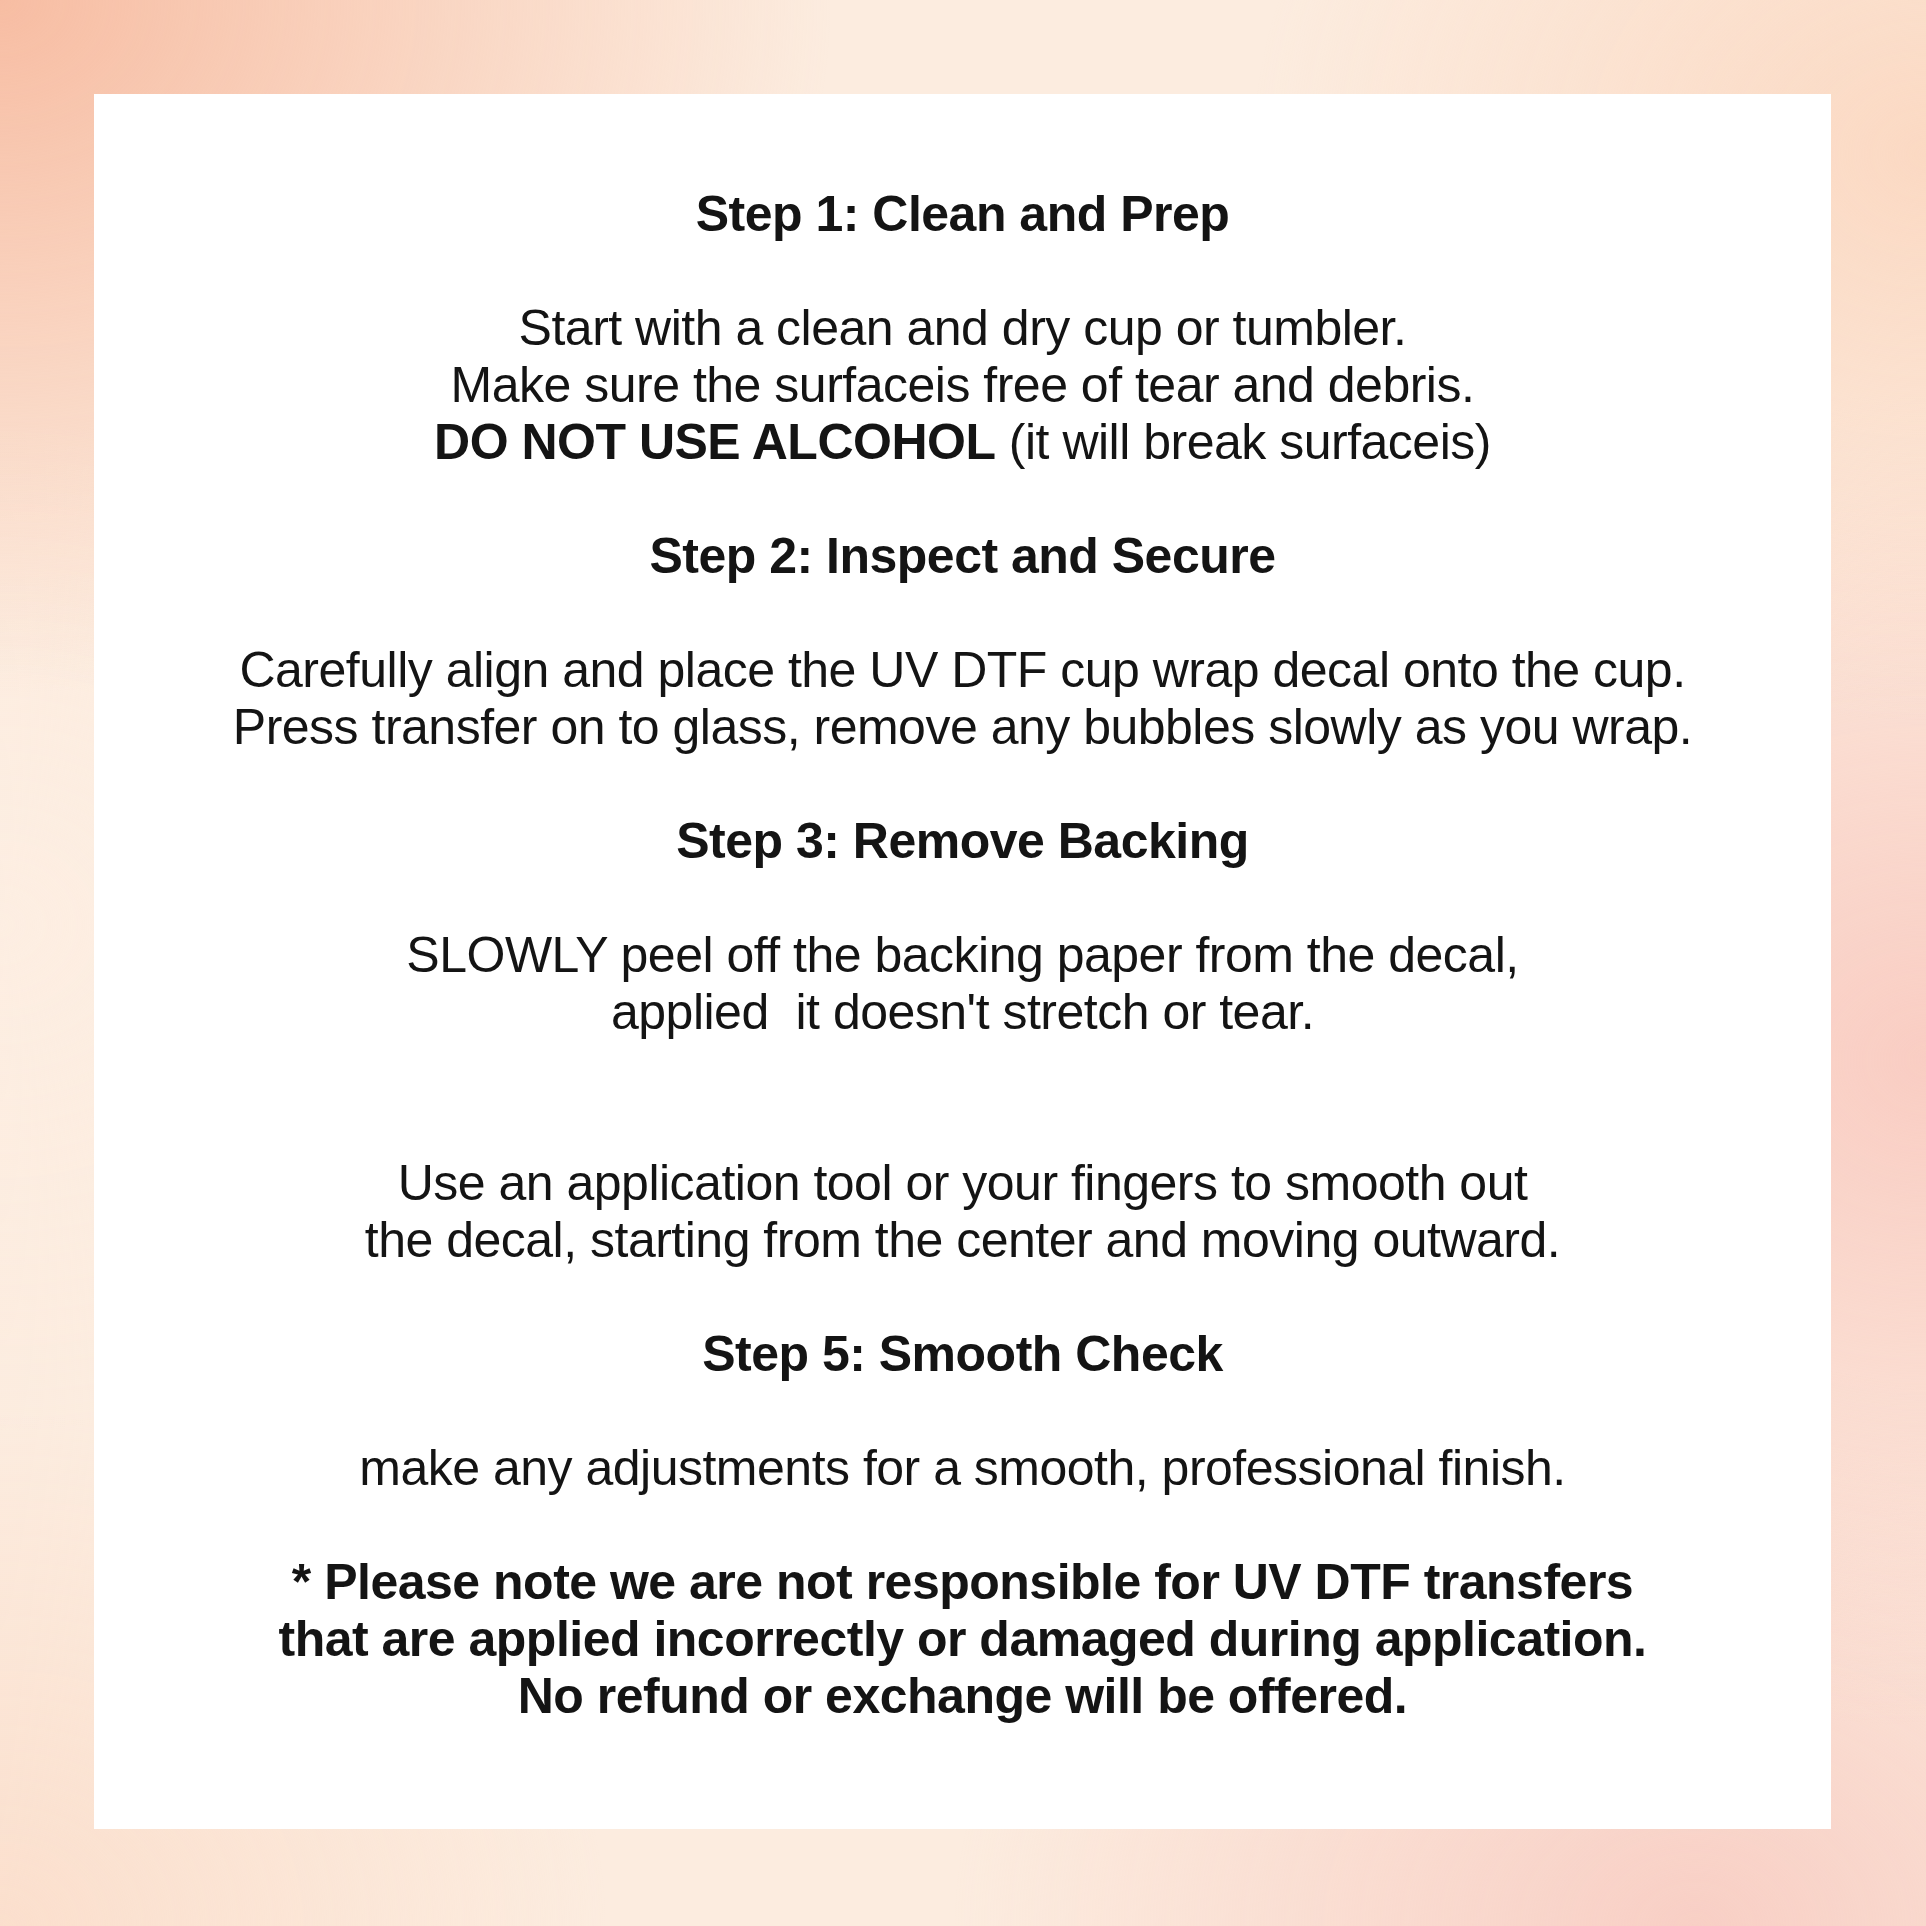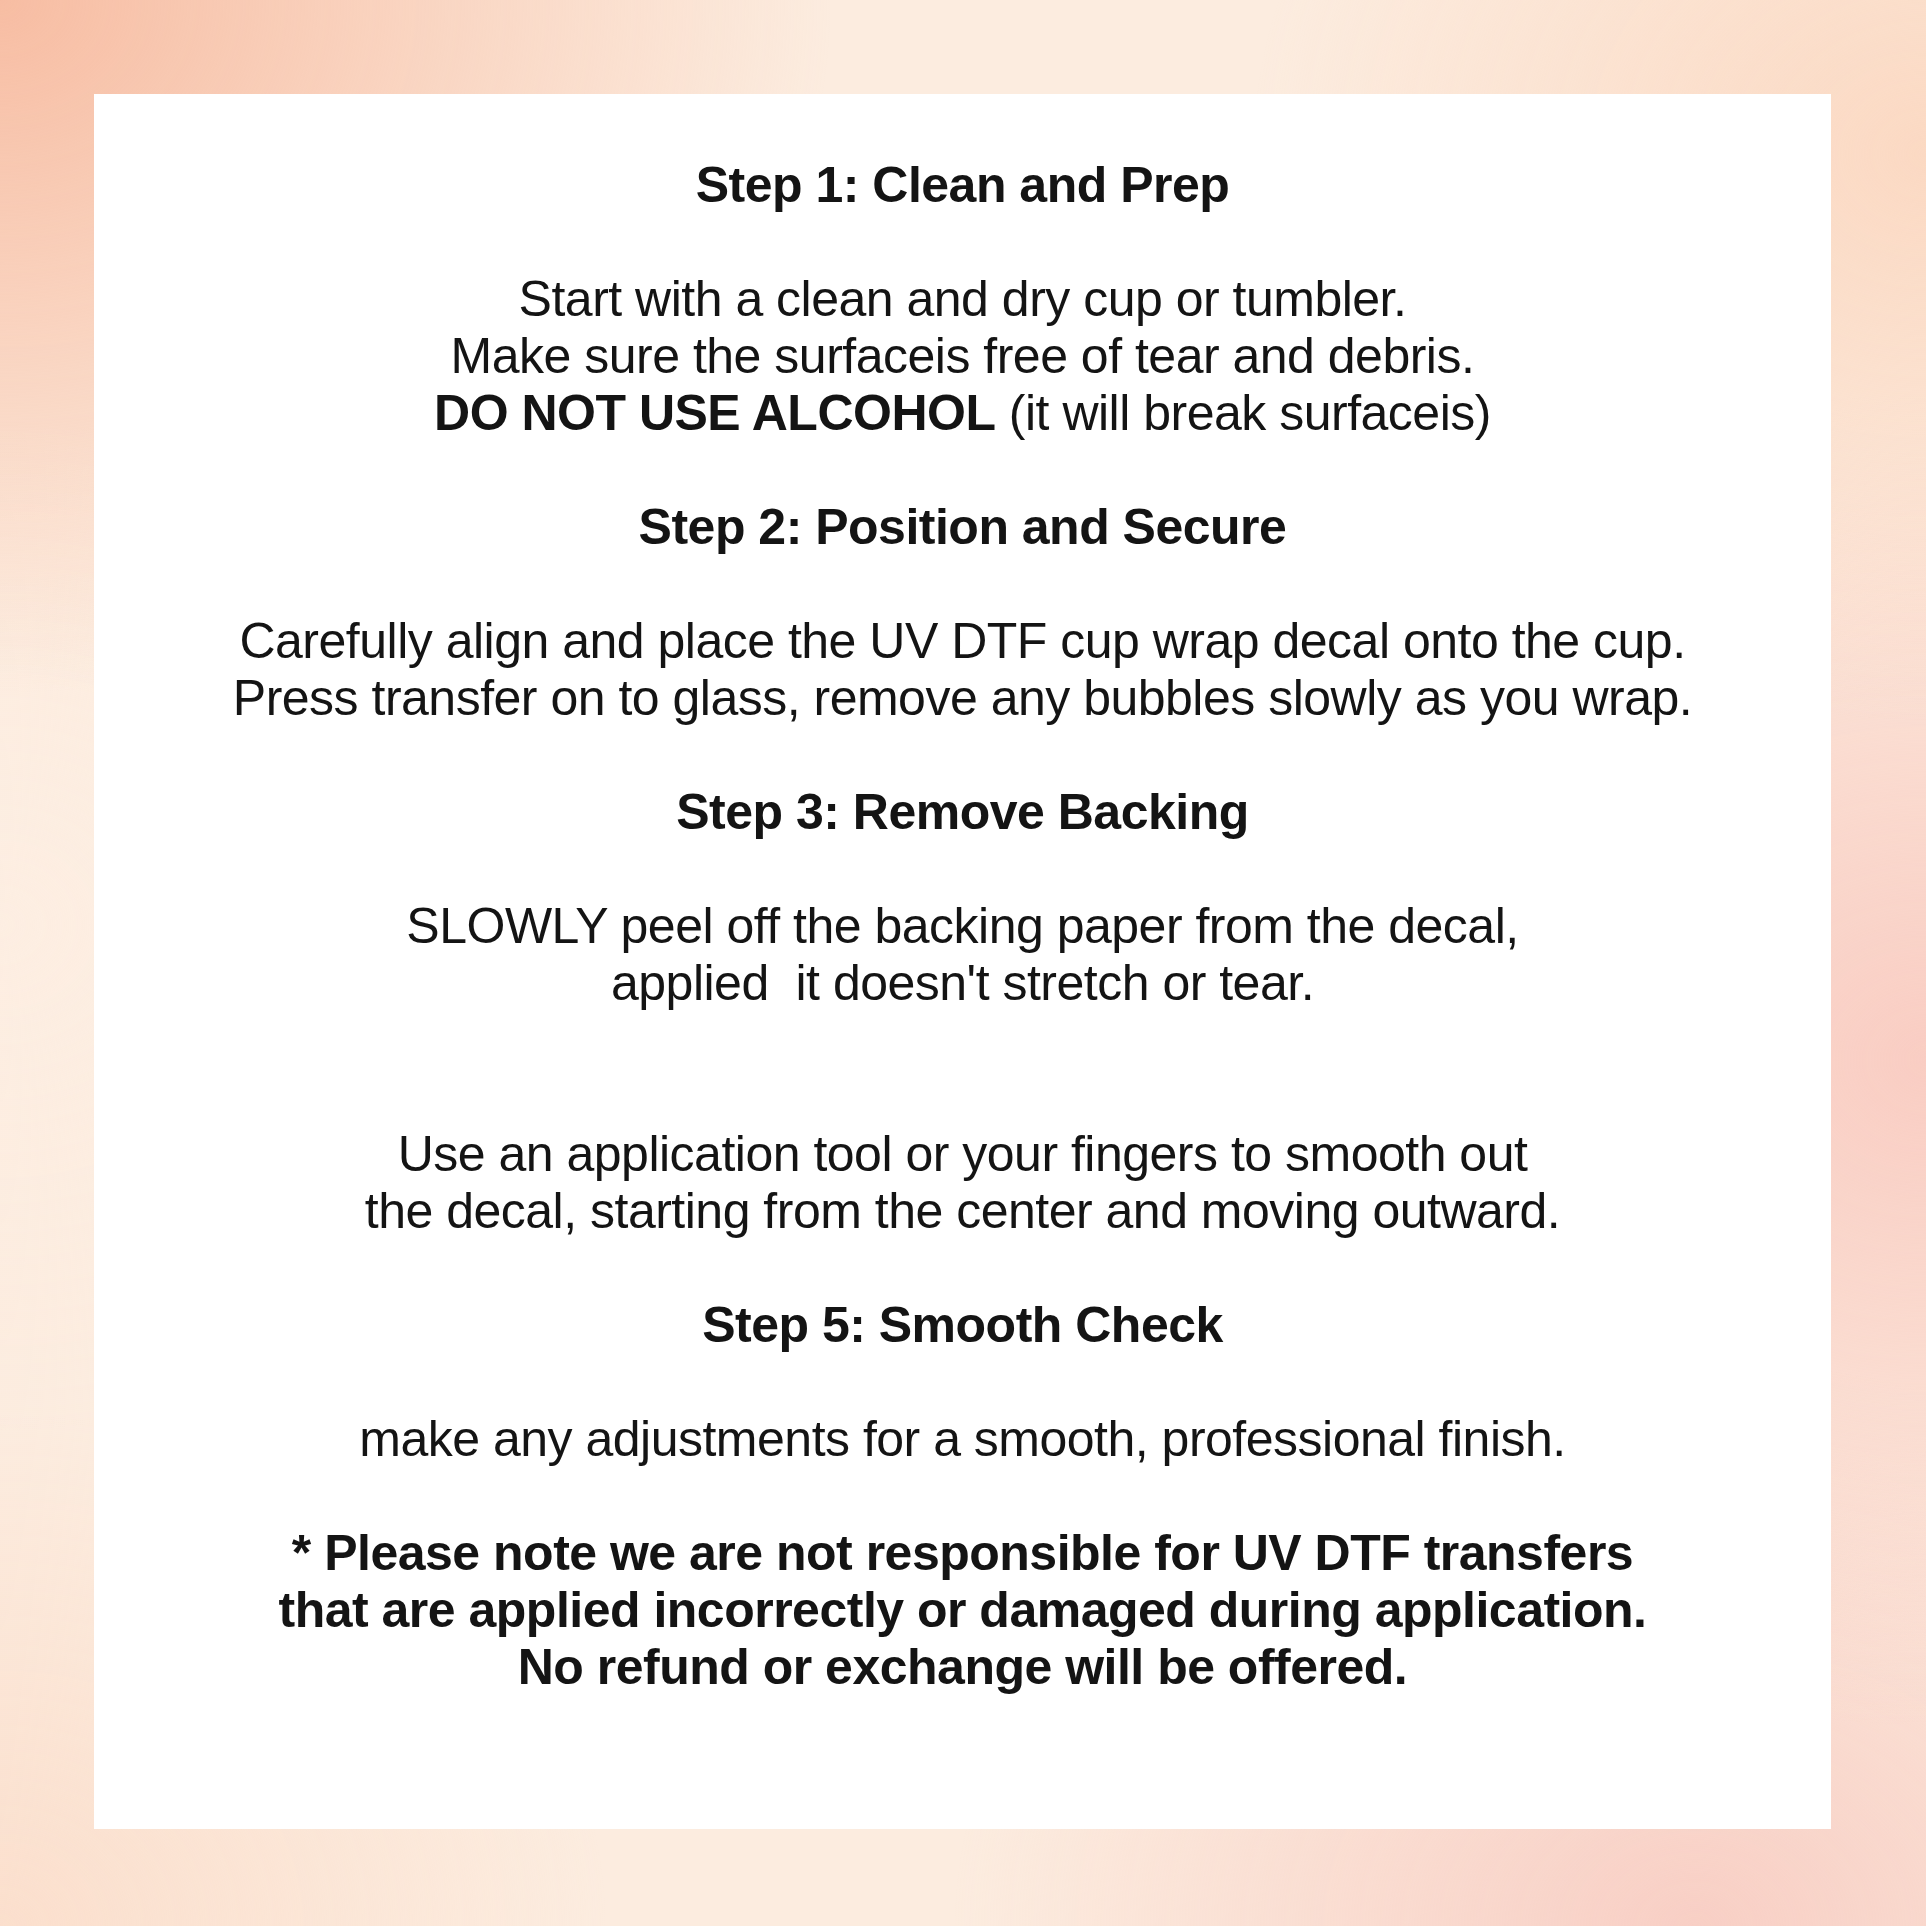--- a/index.html
+++ b/index.html
@@ -23,21 +23,21 @@
   }
   .card {
     position: absolute;
     left: 94px;
     top: 94px;
     width: 1737px;
     height: 1735px;
     background: var(--card, #ffffff);
   }
   .content {
-    padding-top: 63px;
+    padding-top: 92px;
   }
   .line {
     height: 57px;
     line-height: 57px;
     font-size: 50px;
     letter-spacing: -0.5px;
     text-align: center;
     white-space: pre;
     color: var(--text, #141414);
   }
@@ -52,21 +52,21 @@
 <body style="--bg-base: #fcecdf; --bg-top-left: #f7bda3; --bg-top-right: #fbd9c3; --bg-right: #f9cdc3; --bg-bottom-right: #f8cfc5; --bg-bottom-left: #fbdfcd; --bg-left: #fdeee2; --card: #ffffff; --text: #141414;">
 
 <div class="card">
   <div class="content" id="lines">
       <div class="line h"><b>Step 1: Clean and Prep</b></div>
       <div class="line"></div>
       <div class="line p"><span>Start with a clean and dry cup or tumbler.</span></div>
       <div class="line p"><span>Make sure the surfaceis free of tear and debris.</span></div>
       <div class="line p"><b>DO NOT USE ALCOHOL</b><span> (it will break surfaceis)</span></div>
       <div class="line"></div>
-      <div class="line h"><b>Step 2: Position and Secure</b></div>
+      <div class="line h"><b>Step 2: Inspect and Secure</b></div>
       <div class="line"></div>
       <div class="line p"><span>Carefully align and place the UV DTF cup wrap decal onto the cup.</span></div>
       <div class="line p"><span>Press transfer on to glass, remove any bubbles slowly as you wrap.</span></div>
       <div class="line"></div>
       <div class="line h"><b>Step 3: Remove Backing</b></div>
       <div class="line"></div>
       <div class="line p"><span>SLOWLY peel off the backing paper from the decal,</span></div>
       <div class="line p"><span>applied  it doesn't stretch or tear.</span></div>
       <div class="line"></div>
       <div class="line"></div>

